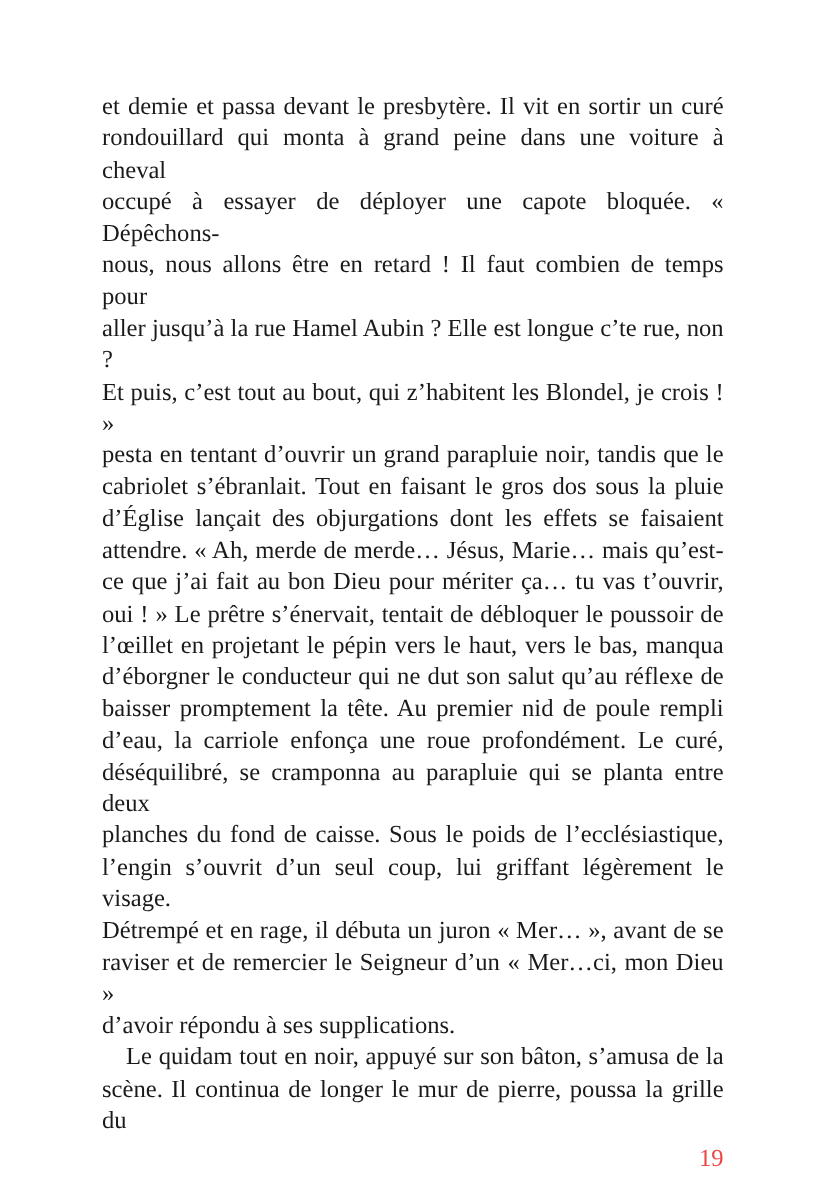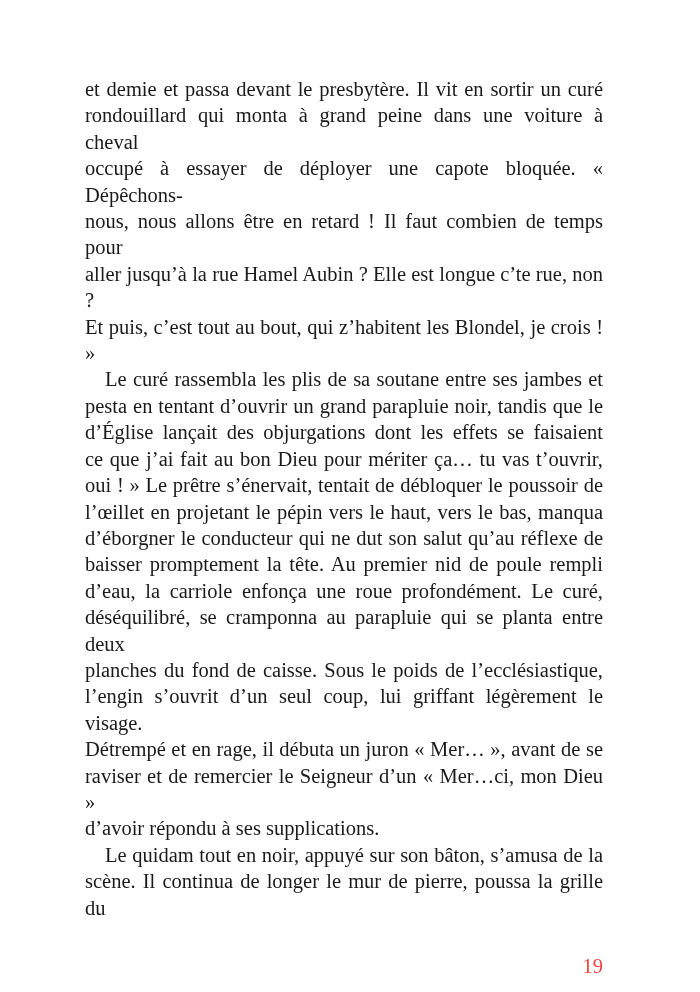--- a/index.html
+++ b/index.html
@@ -57,23 +57,24 @@
   <div class="text-block">
       <div class="paragraph">
         <div class="line">et demie et passa devant le presbytère. Il vit en sortir un curé</div>
         <div class="line">rondouillard qui monta à grand peine dans une voiture à cheval</div>
         <div class="line">occupé à essayer de déployer une capote bloquée. « Dépêchons-</div>
         <div class="line">nous, nous allons être en retard ! Il faut combien de temps pour</div>
         <div class="line">aller jusqu’à la rue Hamel Aubin ? Elle est longue c’te rue, non ?</div>
         <div class="line">Et puis, c’est tout au bout, qui z’habitent les Blondel, je crois ! »</div>
       </div>
       <div class="paragraph">
-        <div class="line indent">Le curé rassembla les plis de sa soutane entre ses jambes et</div>
         <div class="line">pesta en tentant d’ouvrir un grand parapluie noir, tandis que le</div>
+        <div class="line">cabriolet s’ébranlait. Tout en faisant le gros dos sous la pluie</div>
         <div class="line">d’Église lançait des objurgations dont les effets se faisaient</div>
+        <div class="line">attendre. « Ah, merde de merde… Jésus, Marie… mais qu’est-</div>
         <div class="line">ce que j’ai fait au bon Dieu pour mériter ça… tu vas t’ouvrir,</div>
         <div class="line">oui ! » Le prêtre s’énervait, tentait de débloquer le poussoir de</div>
         <div class="line">l’œillet en projetant le pépin vers le haut, vers le bas, manqua</div>
         <div class="line">d’éborgner le conducteur qui ne dut son salut qu’au réflexe de</div>
         <div class="line">baisser promptement la tête. Au premier nid de poule rempli</div>
         <div class="line">d’eau, la carriole enfonça une roue profondément. Le curé,</div>
         <div class="line">déséquilibré, se cramponna au parapluie qui se planta entre deux</div>
         <div class="line">planches du fond de caisse. Sous le poids de l’ecclésiastique,</div>
         <div class="line">l’engin s’ouvrit d’un seul coup, lui griffant légèrement le visage.</div>
         <div class="line">Détrempé et en rage, il débuta un juron « Mer… », avant de se</div>

